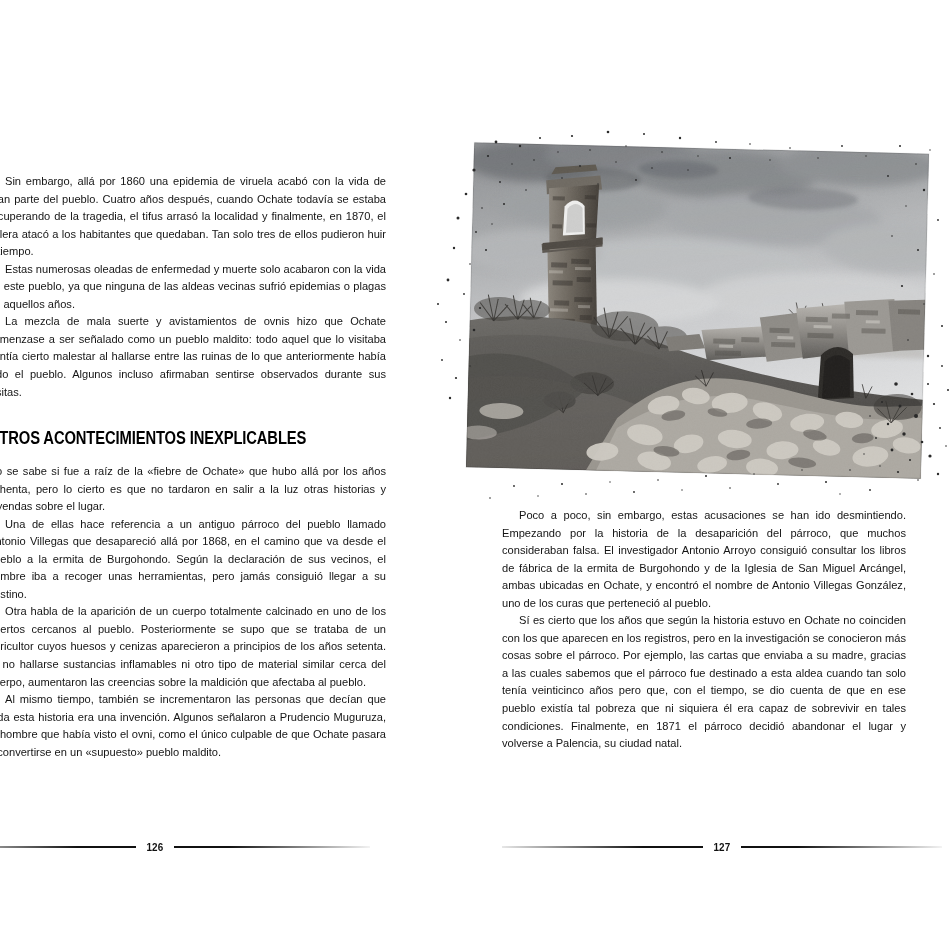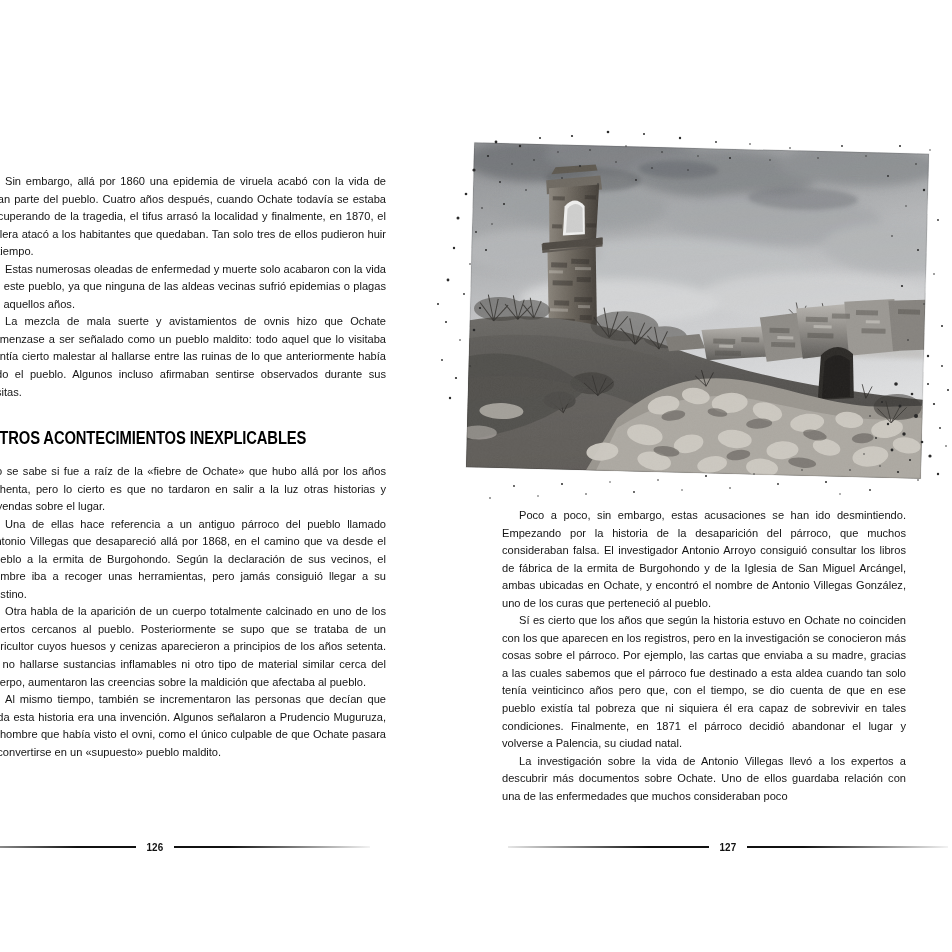--- a/index.html
+++ b/index.html
@@ -96,21 +96,21 @@
   .folio .num {
     font-family: "Liberation Sans Narrow", "Liberation Sans", sans-serif;
     font-weight: bold;
     font-size: 11.5px;
     letter-spacing: 0.2px;
     color: #111;
     padding: 0 9px;
     transform: scaleX(0.86);
   }
   .folio-left  { left: -60px; width: 430px; }
-  .folio-right { left: 38px;  width: 440px; }
+  .folio-right { left: 32px;  width: 440px; }
 
   
   #photo-wrap {
     position: absolute;
     left: 470px;
     top: 148px;
     width: 455px;
     height: 325px;
     transform: rotate(1.45deg);
     transform-origin: 50% 50%;
@@ -500,21 +500,20 @@
           <circle cx="436" cy="58" r="0.7"></circle>
       </g>
     </svg>
   </div>
 
   <div class="page page-right">
 
     <div class="col col-right">
       <p>Poco a poco, sin embargo, estas acusaciones se han ido desmintiendo. Empezando por la historia de la desaparición del párroco, que muchos consideraban falsa. El investigador Antonio Arroyo consiguió consultar los libros de fábrica de la ermita de Burgohondo y de la Iglesia de San Miguel Arcángel, ambas ubicadas en Ochate, y encontró el nombre de Antonio Villegas González, uno de los curas que perteneció al pueblo.</p>
       <p>Sí es cierto que los años que según la historia estuvo en Ochate no coinciden con los que aparecen en los registros, pero en la investigación se conocieron más cosas sobre el párroco. Por ejemplo, las cartas que enviaba a su madre, gracias a las cuales sabemos que el párroco fue destinado a esta aldea cuando tan solo tenía veinticinco años pero que, con el tiempo, se dio cuenta de que en ese pueblo existía tal pobreza que ni siquiera él era capaz de sobrevivir en tales condiciones. Finalmente, en 1871 el párroco decidió abandonar el lugar y volverse a Palencia, su ciudad natal.</p>
-      <p>La investigación sobre la vida de Antonio Villegas llevó a los expertos a descubrir más documentos sobre Ochate. Uno de ellos guardaba relación con una de las enfermedades que muchos consideraban poco</p>
     </div>
 
     <div class="folio folio-right">
       <div class="rule fade-l"></div>
       <div class="num">127</div>
       <div class="rule fade-r"></div>
     </div>
   </div>
 
 </div>

